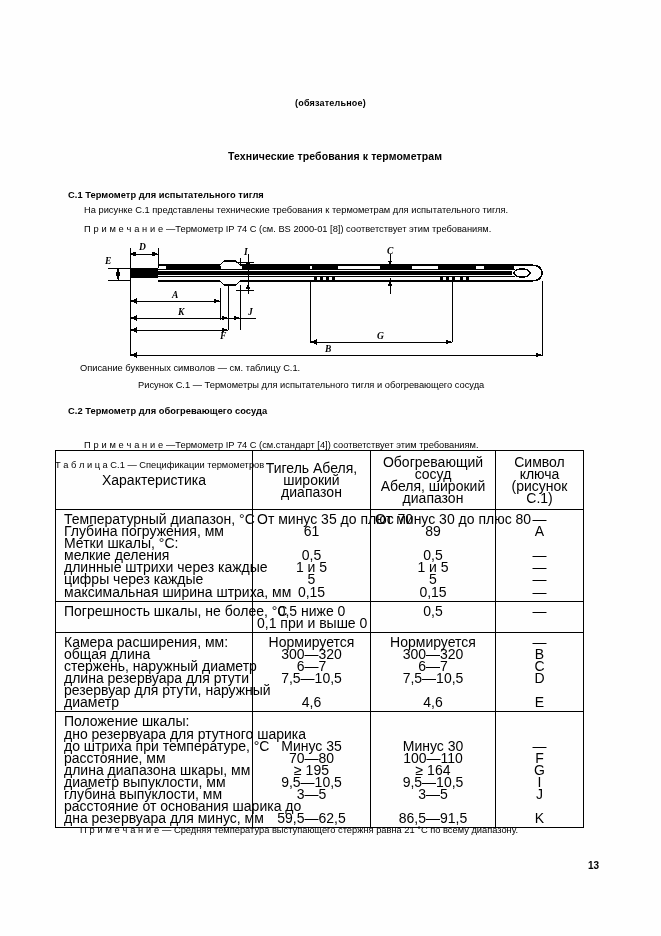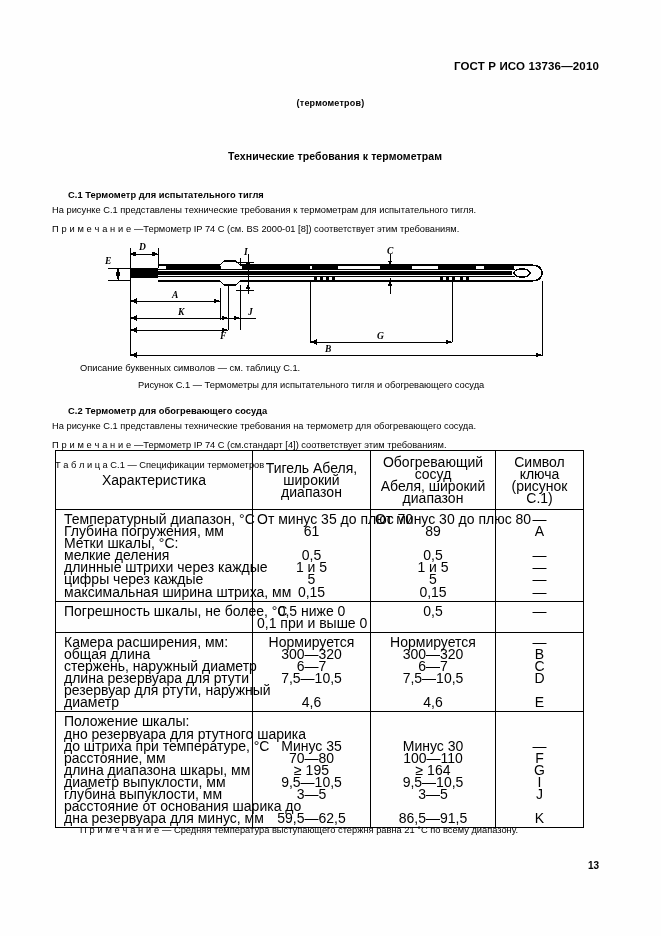--- a/index.html
+++ b/index.html
@@ -60,21 +60,21 @@
   .sec-head {
     position: absolute;
     left: 68px;
     font-size: 9.3px;
     font-weight: bold;
     letter-spacing: .05px;
     white-space: nowrap;
   }
   .para {
     position: absolute;
-    left: 52px;
+    left: 84px;
     font-size: 9.3px;
     letter-spacing: 0px;
     white-space: nowrap;
   }
   .note-spaced { letter-spacing: .1px; }
 
   
   .figure {
     position: absolute;
     left: 60px;
@@ -143,24 +143,23 @@
     top: 860px;
     font-size: 10px;
     font-weight: bold;
   }
 </style>
 </head>
 <body>
 
 <div class="page">
 
-  <div class="doc-header">ГОСТ Р ИСО 13736—2010</div>
 
   <div class="annex-block">
-    <div>(термометров)</div>
+    <div>(обязательное)</div>
   </div>
 
   <div class="main-title">Технические требования к термометрам</div>
 
   <div class="sec-head" style="top:190px;">С.1  Термометр для испытательного тигля</div>
   <div class="para" style="top:205px;">На рисунке С.1 представлены технические требования к термометрам для испытательного тигля.</div>
   <div class="para" style="top:224px;">
     <span class="note-spaced">П р и м е ч а н и е —</span><span>Термометр IP 74 C (см. BS 2000-01 [8]) соответствует этим требованиям.</span>
   </div>
 
@@ -281,21 +280,20 @@
         <text x="317" y="101">G</text>
         <text x="265" y="114">B</text>
       </g>
     </svg>
   </div>
 
   <div class="para" style="top:363px;left:80px;">Описание буквенных символов — см. таблицу С.1.</div>
   <div class="fig-caption">Рисунок С.1 — Термометры для испытательного тигля и обогревающего сосуда</div>
 
   <div class="sec-head" style="top:406px;">С.2  Термометр для обогревающего сосуда</div>
-  <div class="para" style="top:421px;">На рисунке С.1 представлены технические требования на термометр для обогревающего сосуда.</div>
   <div class="para" style="top:440px;">
     <span class="note-spaced">П р и м е ч а н и е —</span><span>Термометр IP 74 C (см.стандарт [4]) соответствует этим требованиям.</span>
   </div>
 
   <div class="table-caption">Т а б л и ц а  С.1 — Спецификации термометров</div>
 
   <table class="spec-table">
     <colgroup>
       <col style="width:197px">
       <col style="width:118px">

